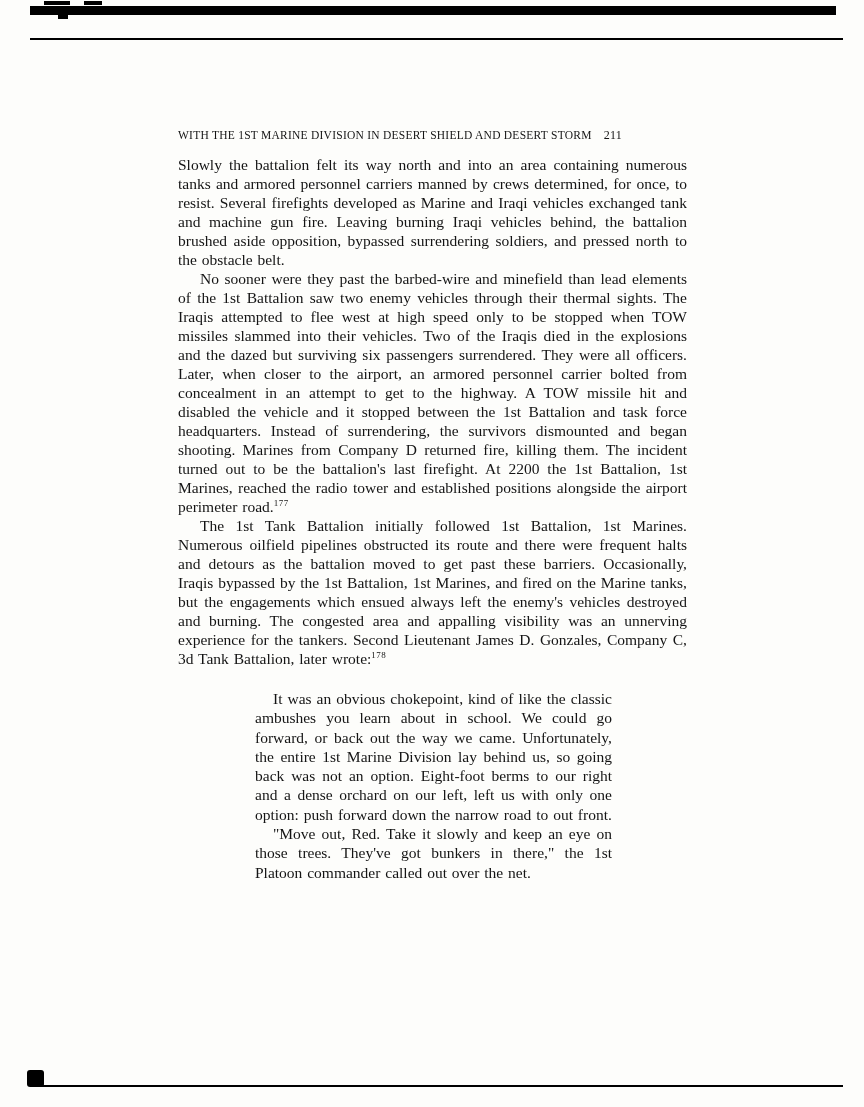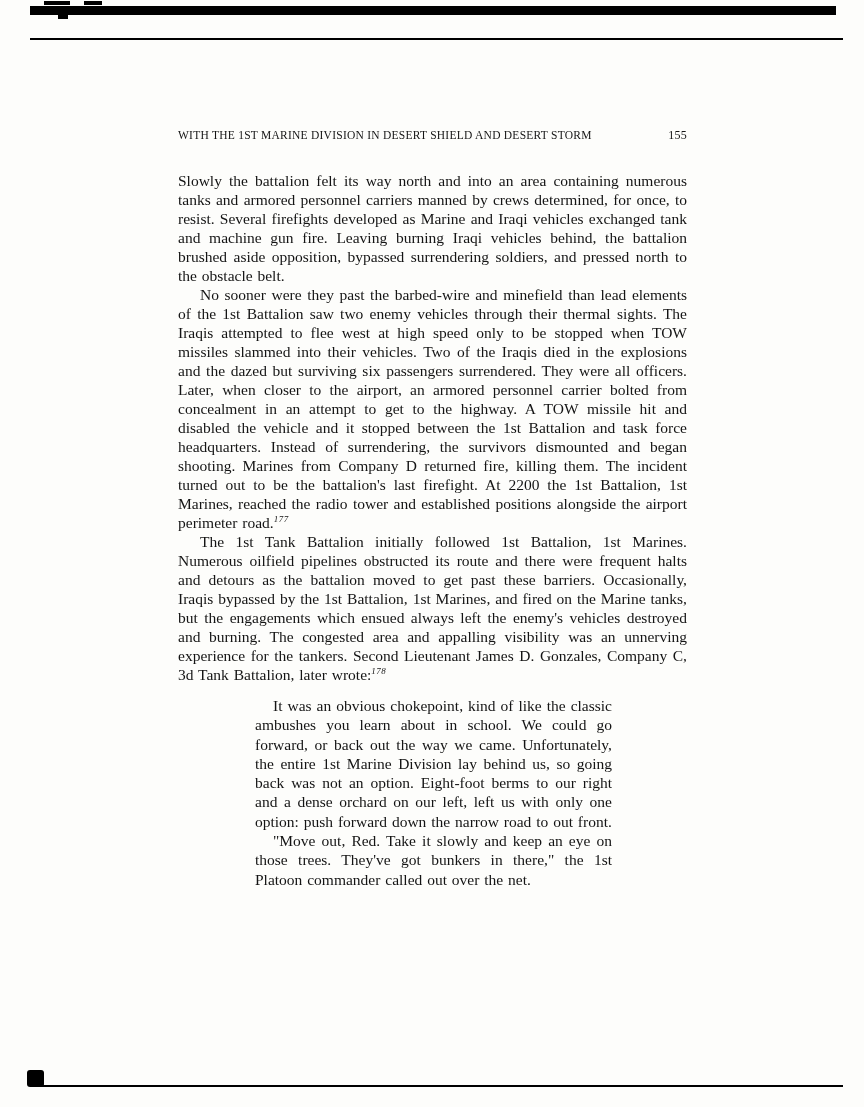--- a/index.html
+++ b/index.html
@@ -32,45 +32,44 @@
   .bottom-blob {
     position: absolute; left: 27px; top: 1070px;
     width: 17px; height: 17px; background: #000; border-radius: 3px;
   }
 
   
   .page-content {
     position: absolute; left: 178px; top: 128px; width: 509px;
   }
   .running-header {
-    display: flex; justify-content: space-between; align-items: baseline;
+    display: flex; align-items: baseline;
     font-size: 11.5px; letter-spacing: 0.25px;
-    margin-bottom: 28px;
+    margin-bottom: 12px;
     white-space: nowrap;
   }
   .running-header .page-number { margin-left: 12px; font-size: 12px; }
 
   .body-para {
     font-size: 15.5px;
     line-height: 19px;
     text-align: justify;
     word-spacing: 1px;
   }
   .body-para.indent { text-indent: 22px; }
 
   sup.fn {
     font-size: 9px;
     vertical-align: super;
     line-height: 0;
     letter-spacing: 0.5px;
-    font-style: italic;
   }
 
   .quote-block {
-    margin-top: 12px;
+    margin-top: 21px;
     margin-left: 77px;
     width: 357px;
     font-family: Liberation Serif, serif;
   }
   .quote-para {
     font-size: 15.5px;
     line-height: 19.3px;
     text-align: justify;
     text-indent: 18px;
     word-spacing: 1px;
@@ -84,21 +83,21 @@
 <div class="tick tick-2"></div>
 <div class="tick tick-3"></div>
 <div class="top-rule"></div>
 <div class="bottom-rule"></div>
 <div class="bottom-blob"></div>
 
 <div class="page-content">
 
   <div class="running-header">
     <span class="title">WITH THE 1ST MARINE DIVISION IN DESERT SHIELD AND DESERT STORM</span>
-    <span class="page-number">155</span>
+    <span class="page-number">211</span>
   </div>
 
   <p class="body-para"><span>Slowly the battalion felt its way north and into an area containing numerous tanks and armored personnel carriers manned by crews determined, for once, to resist. Several firefights developed as Marine and Iraqi vehicles exchanged tank and machine gun fire. Leaving burning Iraqi vehicles behind, the battalion brushed aside opposition, bypassed surrendering soldiers, and pressed north to the obstacle belt.</span><sup class="fn"></sup></p>
 
   <p class="body-para indent"><span>No sooner were they past the barbed-wire and minefield than lead elements of the 1st Battalion saw two enemy vehicles through their thermal sights. The Iraqis attempted to flee west at high speed only to be stopped when TOW missiles slammed into their vehicles. Two of the Iraqis died in the explosions and the dazed but surviving six passengers surrendered. They were all officers. Later, when closer to the airport, an armored personnel carrier bolted from concealment in an attempt to get to the highway. A TOW missile hit and disabled the vehicle and it stopped between the 1st Battalion and task force headquarters.  Instead of surrendering, the survivors dismounted and began shooting. Marines from Company D returned fire, killing them. The incident turned out to be the battalion's last firefight. At 2200 the 1st Battalion, 1st Marines, reached the radio tower and established positions alongside the airport perimeter road.</span><sup class="fn">177</sup></p>
 
   <p class="body-para indent"><span>The 1st Tank Battalion initially followed 1st Battalion, 1st Marines. Numerous oilfield pipelines obstructed its route and there were frequent halts and detours as the battalion moved to get past these barriers. Occasionally, Iraqis bypassed by the 1st Battalion, 1st Marines, and fired on the Marine tanks, but the engagements which ensued always left the enemy's vehicles destroyed and burning. The congested area and appalling visibility was an unnerving experience for the tankers. Second Lieutenant James D. Gonzales, Company C, 3d Tank Battalion, later wrote:</span><sup class="fn">178</sup></p>
 
   <div class="quote-block">
     <p class="quote-para">It was an obvious chokepoint,  kind of like the classic ambushes you learn about in school. We could go forward, or back out the way we came. Unfortunately, the entire 1st Marine Division lay behind us, so going back was not an option. Eight-foot berms to our right and a dense orchard on our left, left us with only one option: push forward down the narrow road to out front.</p>

